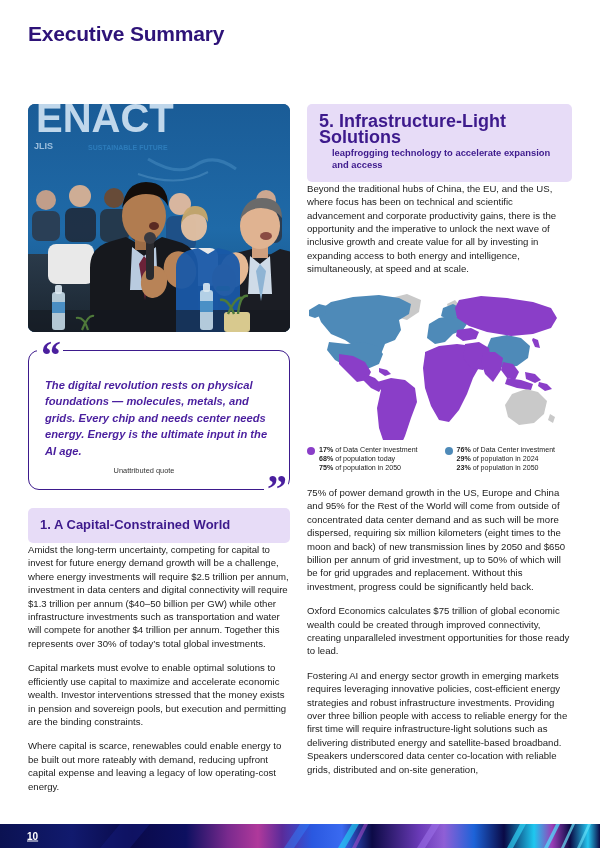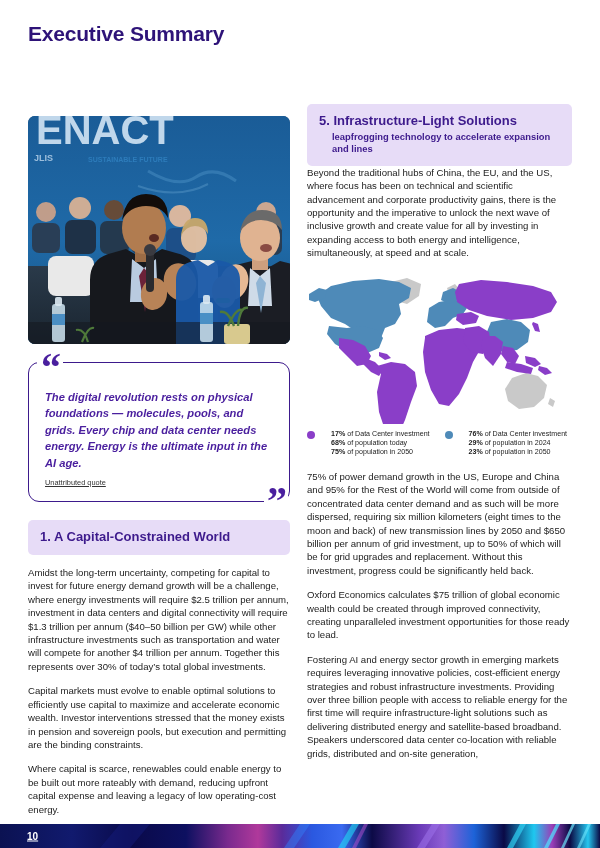--- a/index.html
+++ b/index.html
@@ -25,21 +25,21 @@
     font-size: 21px;
     font-weight: bold;
     color: #2e1378;
     letter-spacing: -0.2px;
   }
 
   
   .col-left {
     position: absolute;
     left: 28px;
-    top: 116px;
+    top: 104px;
     width: 262px;
   }
   .col-right {
     position: absolute;
     left: 307px;
     top: 104px;
     width: 265px;
   }
 
   
@@ -93,35 +93,34 @@
   }
   .quote-text {
     font-style: italic;
     font-weight: bold;
     font-size: 11.2px;
     line-height: 16.4px;
     color: #4a1f9e;
   }
   .quote-attr {
     margin-top: 7px;
-    text-align: left;
+    text-align: center;
     font-size: 7.4px;
     color: #333333;
     padding-right: 30px;
-    text-decoration: underline;
   }
 
   
   .sec-header {
     background: #e7dcf7;
     border-radius: 5px;
     padding: 9px 12px 10px 12px;
   }
   .sec-title {
-    font-size: 13px;
+    font-size: 18px;
     font-weight: bold;
     color: #3d1a8c;
     line-height: 16px;
   }
   .sec-sub {
     margin-top: 2px;
     padding-left: 13px;
     font-size: 9.4px;
     font-weight: bold;
     color: #3d1a8c;
@@ -147,21 +146,21 @@
 
   
   .legend {
     display: flex;
     gap: 10px;
     margin-top: 6px;
   }
   .legend-col {
     display: flex;
     align-items: flex-start;
-    gap: 16px;
+    gap: 4px;
     flex: 1;
   }
   .legend-dot {
     width: 8px; height: 8px;
     border-radius: 50%;
     flex: 0 0 8px;
     margin-top: 1.5px;
   }
   .legend-lines { font-size: 7.1px; line-height: 9.4px; color: #1c1c1c; }
   .legend-lines b { color: #1c1c1c; font-weight: bold; }
@@ -304,43 +303,43 @@
           <path d="M200 210 q8 -18 14 -16 M210 210 q2 -20 10 -18 M206 210 q-6 -16 -14 -14" stroke="#4f7a3a" stroke-width="2.4" fill="none"></path>
 
           <path d="M54 226 q6 -16 12 -14 M60 226 q-4 -14 -12 -12" stroke="#4f7a3a" stroke-width="2.2" fill="none"></path>
         </g>
       </svg>
     </div>
 
     <div class="quote-wrap">
       <div class="quote-mark-open">“</div>
       <div class="quote-box">
-        <div class="quote-text">The digital revolution rests on physical foundations — molecules, pools, and grids. Every chip and data center needs energy. Energy is the ultimate input in the AI age.</div>
+        <div class="quote-text">The digital revolution rests on physical foundations — molecules, metals, and grids. Every chip and needs center needs energy. Energy is the ultimate input in the AI age.</div>
         <div class="quote-attr">Unattributed quote</div>
       </div>
       <div class="quote-mark-close">”</div>
     </div>
 
     <div class="sec4">
       <div class="sec-header">
         <div class="sec-title">1. A Capital-Constrained World</div>
       </div>
-      <div style="margin-top:11px">
+      <div style="">
         <div class="body-p">Amidst the long-term uncertainty, competing for capital to invest for future energy demand growth will be a challenge, where energy investments will require $2.5 trillion per annum, investment in data centers and digital connectivity will require $1.3 trillion per annum ($40–50 billion per GW) while other infrastructure investments such as transportation and water will compete for another $4 trillion per annum. Together this represents over 30% of today’s total global investments.</div>
         <div class="body-p">Capital markets must evolve to enable optimal solutions to efficiently use capital to maximize and accelerate economic wealth. Investor interventions stressed that the money exists in pension and sovereign pools, but execution and permitting are the binding constraints.</div>
         <div class="body-p">Where capital is scarce, renewables could enable energy to be built out more rateably with demand, reducing upfront capital expense and leaving a legacy of low operating-cost energy.</div>
       </div>
     </div>
   </div>
 
   <div class="col-right">
 
     <div class="sec-header">
       <div class="sec-title">5. Infrastructure-Light Solutions</div>
-      <div class="sec-sub">leapfrogging technology to accelerate expansion and lines</div>
+      <div class="sec-sub">leapfrogging technology to accelerate expansion and access</div>
     </div>
 
     <div style="">
       <div class="body-p">Beyond the traditional hubs of China, the EU, and the US, where focus has been on technical and scientific advancement and corporate productivity gains, there is the opportunity and the imperative to unlock the next wave of inclusive growth and create value for all by investing in expanding access to both energy and intelligence, simultaneously, at speed and at scale.</div>
     </div>
 
     <div class="map-wrap">
       <svg viewBox="0 0 265 150" aria-hidden="true">
         <g fill="#c9c9c9">
 

